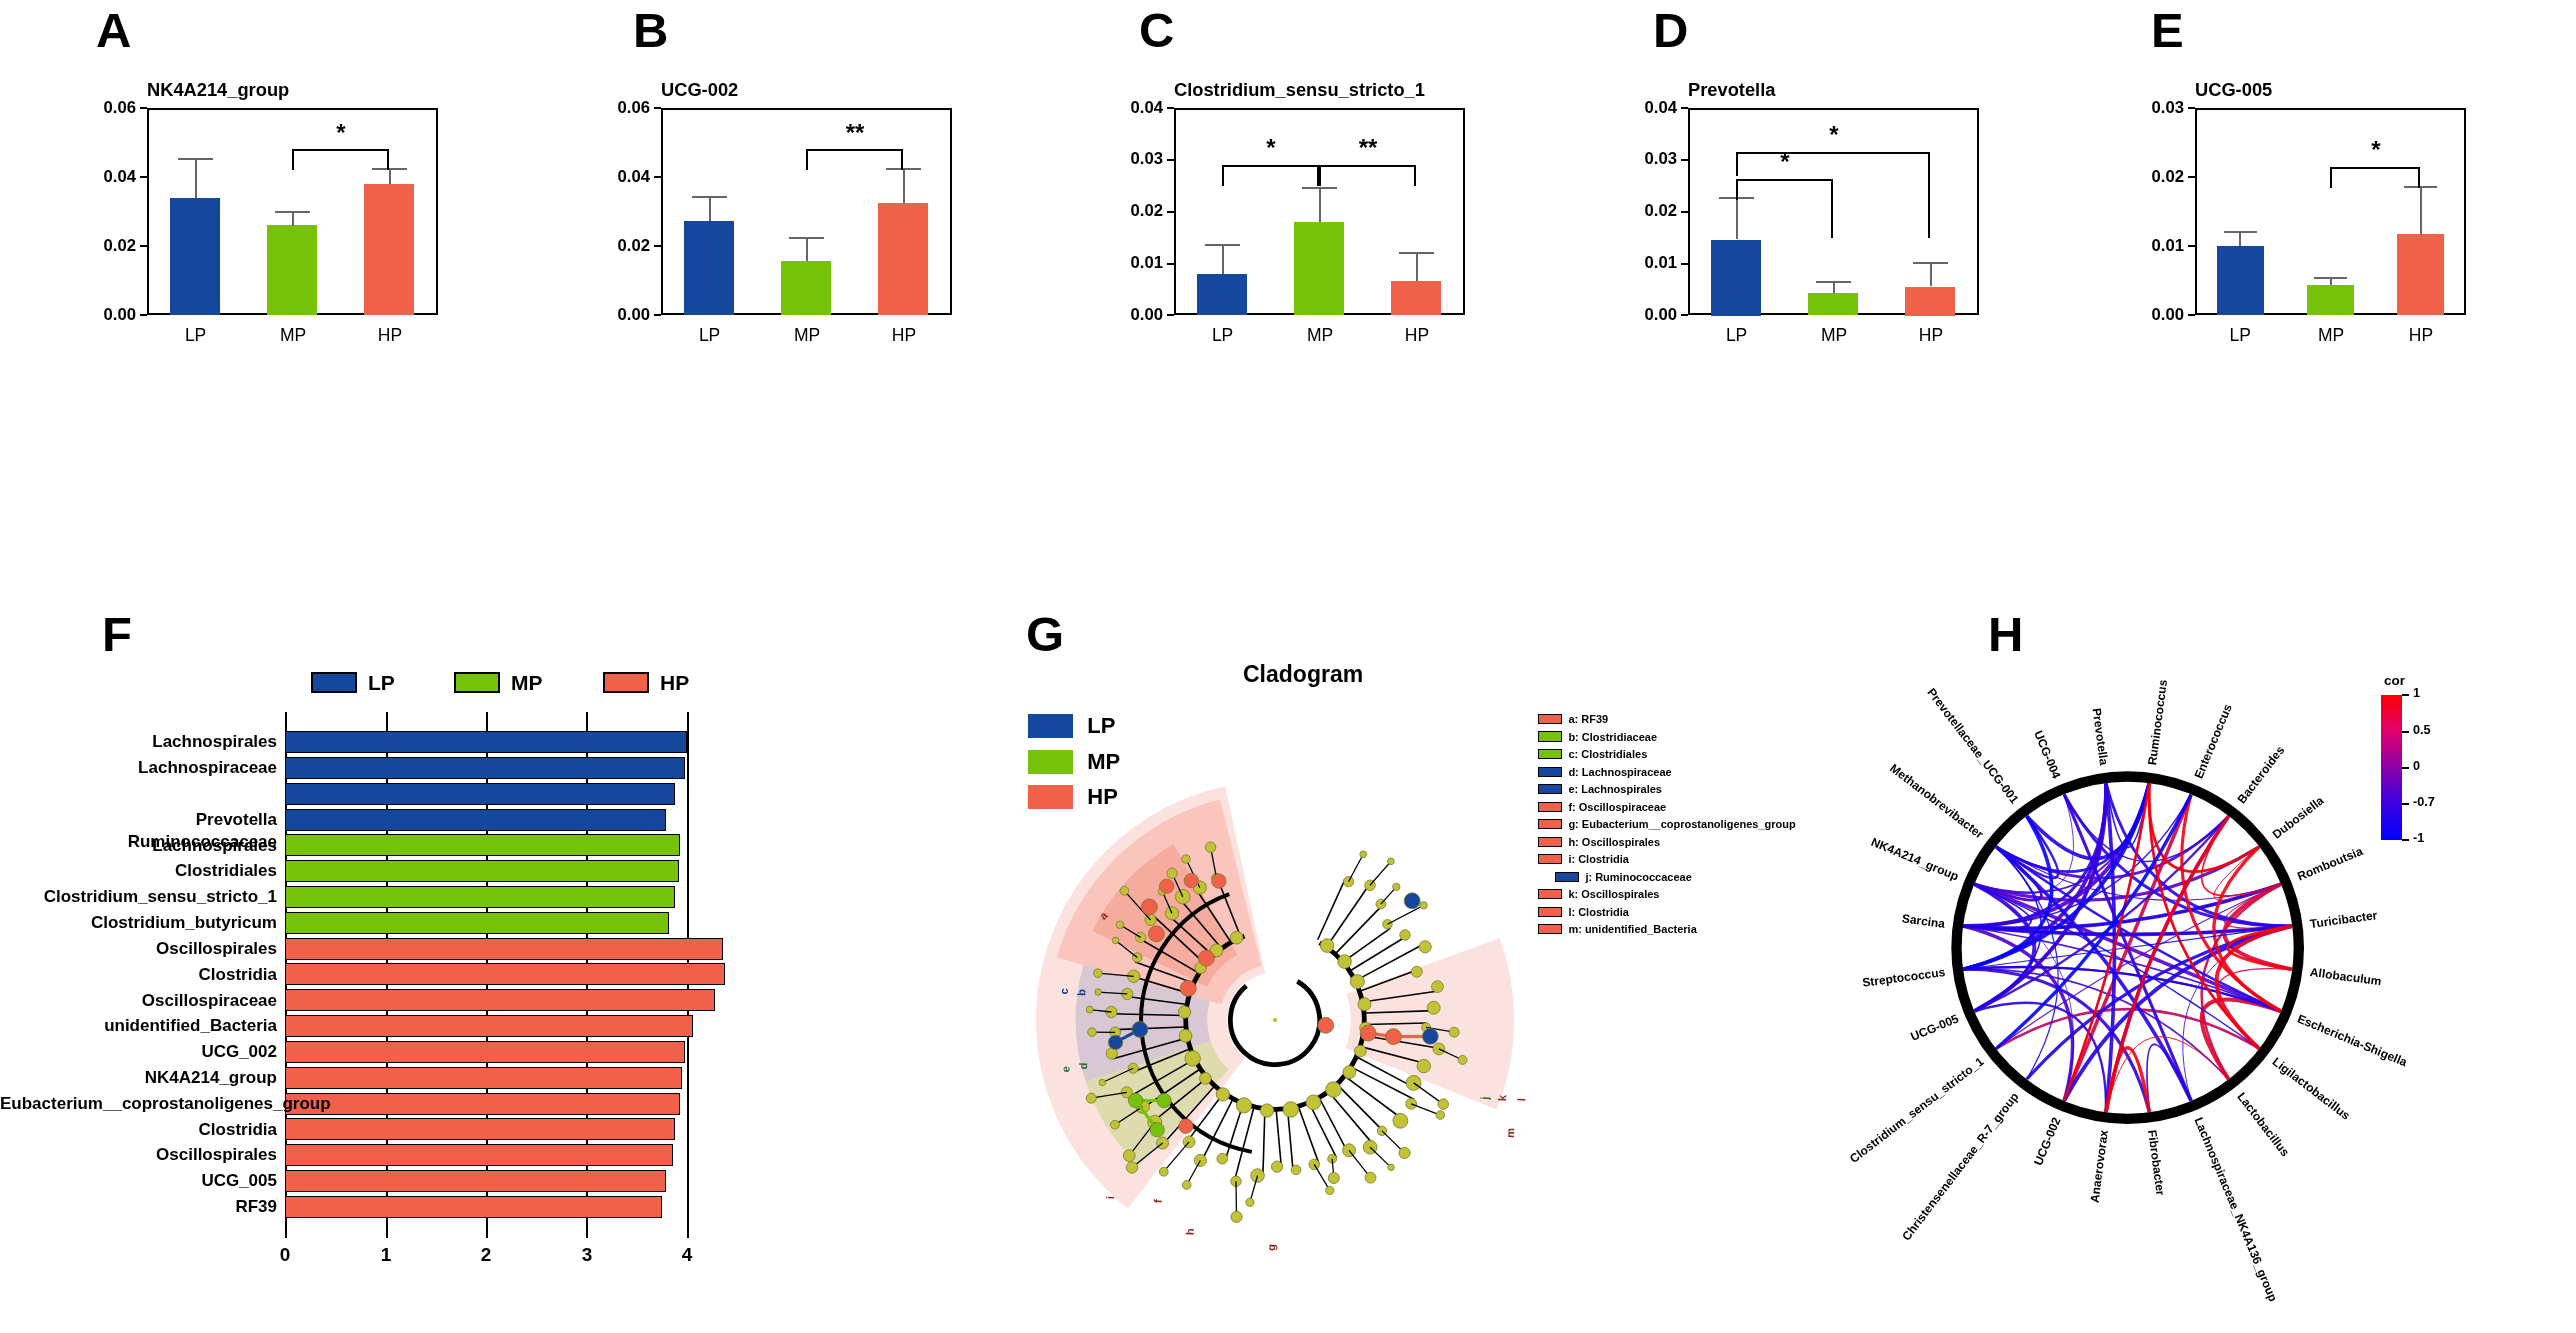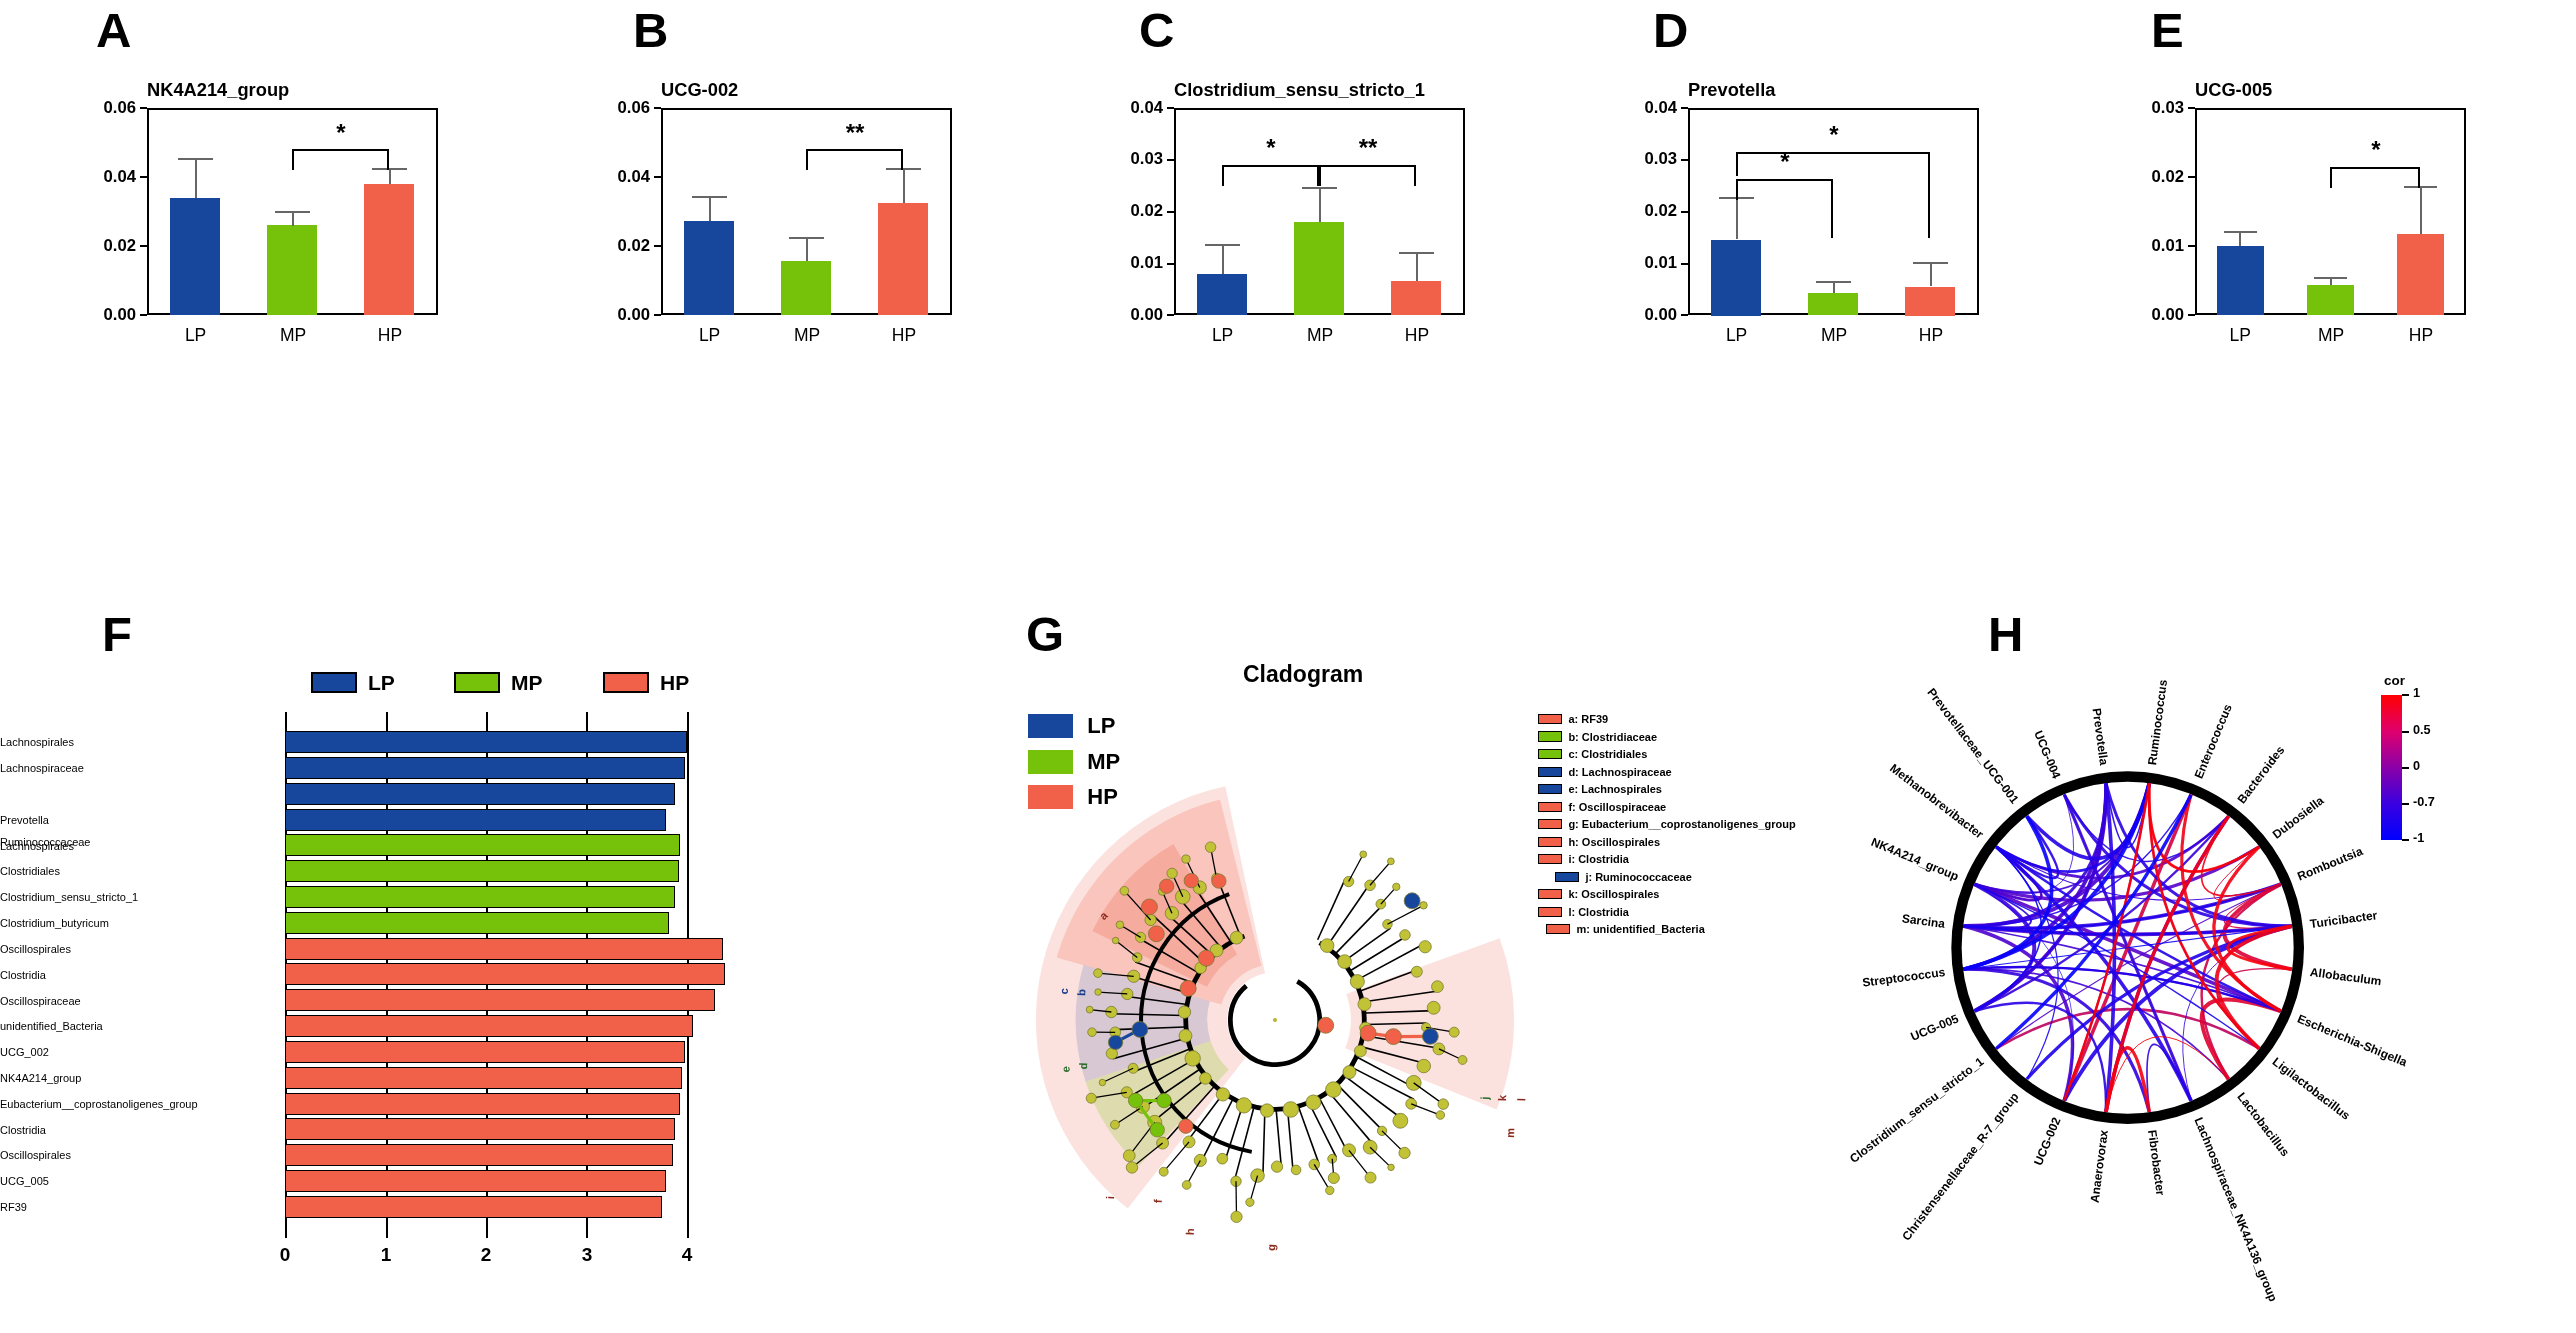--- a/index.html
+++ b/index.html
@@ -16,21 +16,21 @@
   .errbar-cap{position:absolute;background:#666;height:1.6px;}
   .sig-star{position:absolute;font-size:24px;font-weight:bold;color:#000;text-align:center;white-space:nowrap;line-height:1;}
   .brk-h{position:absolute;background:#000;height:2.4px;}
   .brk-v{position:absolute;background:#000;width:2.4px;}
 
   
   #panelF{position:absolute;}
   .f-legend-item{position:absolute;display:flex;align-items:center;}
   .f-legend-swatch{width:46px;height:21px;border:2px solid #000;box-sizing:border-box;}
   .f-legend-label{font-size:21px;font-weight:bold;color:#000;margin-left:11px;}
-  .f-row-label{position:absolute;font-size:11px;font-weight:normal;color:#000;white-space:nowrap;transform:translateY(-50%);}
+  .f-row-label{position:absolute;font-size:17px;font-weight:bold;color:#000;text-align:right;white-space:nowrap;transform:translateY(-50%);}
   .f-bar{position:absolute;border:1.6px solid #000;box-sizing:border-box;}
   .f-grid{position:absolute;background:#000;width:2px;}
   .f-xtick-label{position:absolute;font-size:19px;font-weight:bold;color:#000;text-align:center;}
   .f-axis-title{position:absolute;font-size:19px;font-weight:bold;color:#000;text-align:center;width:100%;}
 
   
   #panelG{position:absolute;}
   .g-title{position:absolute;font-size:23px;font-weight:bold;color:#000;}
   .g-legend-item{position:absolute;display:flex;align-items:center;}
   .g-legend-swatch{width:45px;height:24px;}
@@ -561,21 +561,21 @@
         <span class="g-key-label">j: Ruminococcaceae</span>
       </div>
       <div class="g-key-item" style="left: 0px; top: 175px;">
         <span class="g-key-swatch" style="background:#f1614a"></span>
         <span class="g-key-label">k: Oscillospirales</span>
       </div>
       <div class="g-key-item" style="left: 0px; top: 193px;">
         <span class="g-key-swatch" style="background:#f1614a"></span>
         <span class="g-key-label">l: Clostridia</span>
       </div>
-      <div class="g-key-item" style="left: 0px; top: 210px; margin-left: 8px;">
+      <div class="g-key-item" style="left: 0px; top: 210px;">
         <span class="g-key-swatch" style="background:#f1614a"></span>
         <span class="g-key-label">m: unidentified_Bacteria</span>
       </div>
     </div>
 </div>
 
 <div id="panelH" style="left:1849px;top:629px;width:717px;height:701px;">
   <svg id="chord-svg" style="position:absolute;left:0;top:0;" width="621" height="701" viewBox="0 0 780 880">
       <circle cx="350" cy="400" r="215" fill="none" stroke="#000" stroke-width="13"></circle>
       <path d="M322.85055201822934,606.2205311657526 Q360.94202221772474,404.53233400236934 476.6223772338139,234.98250521942308" fill="none" stroke="rgb(131,0,173)" stroke-width="4.25" stroke-opacity="0.9"></path>

